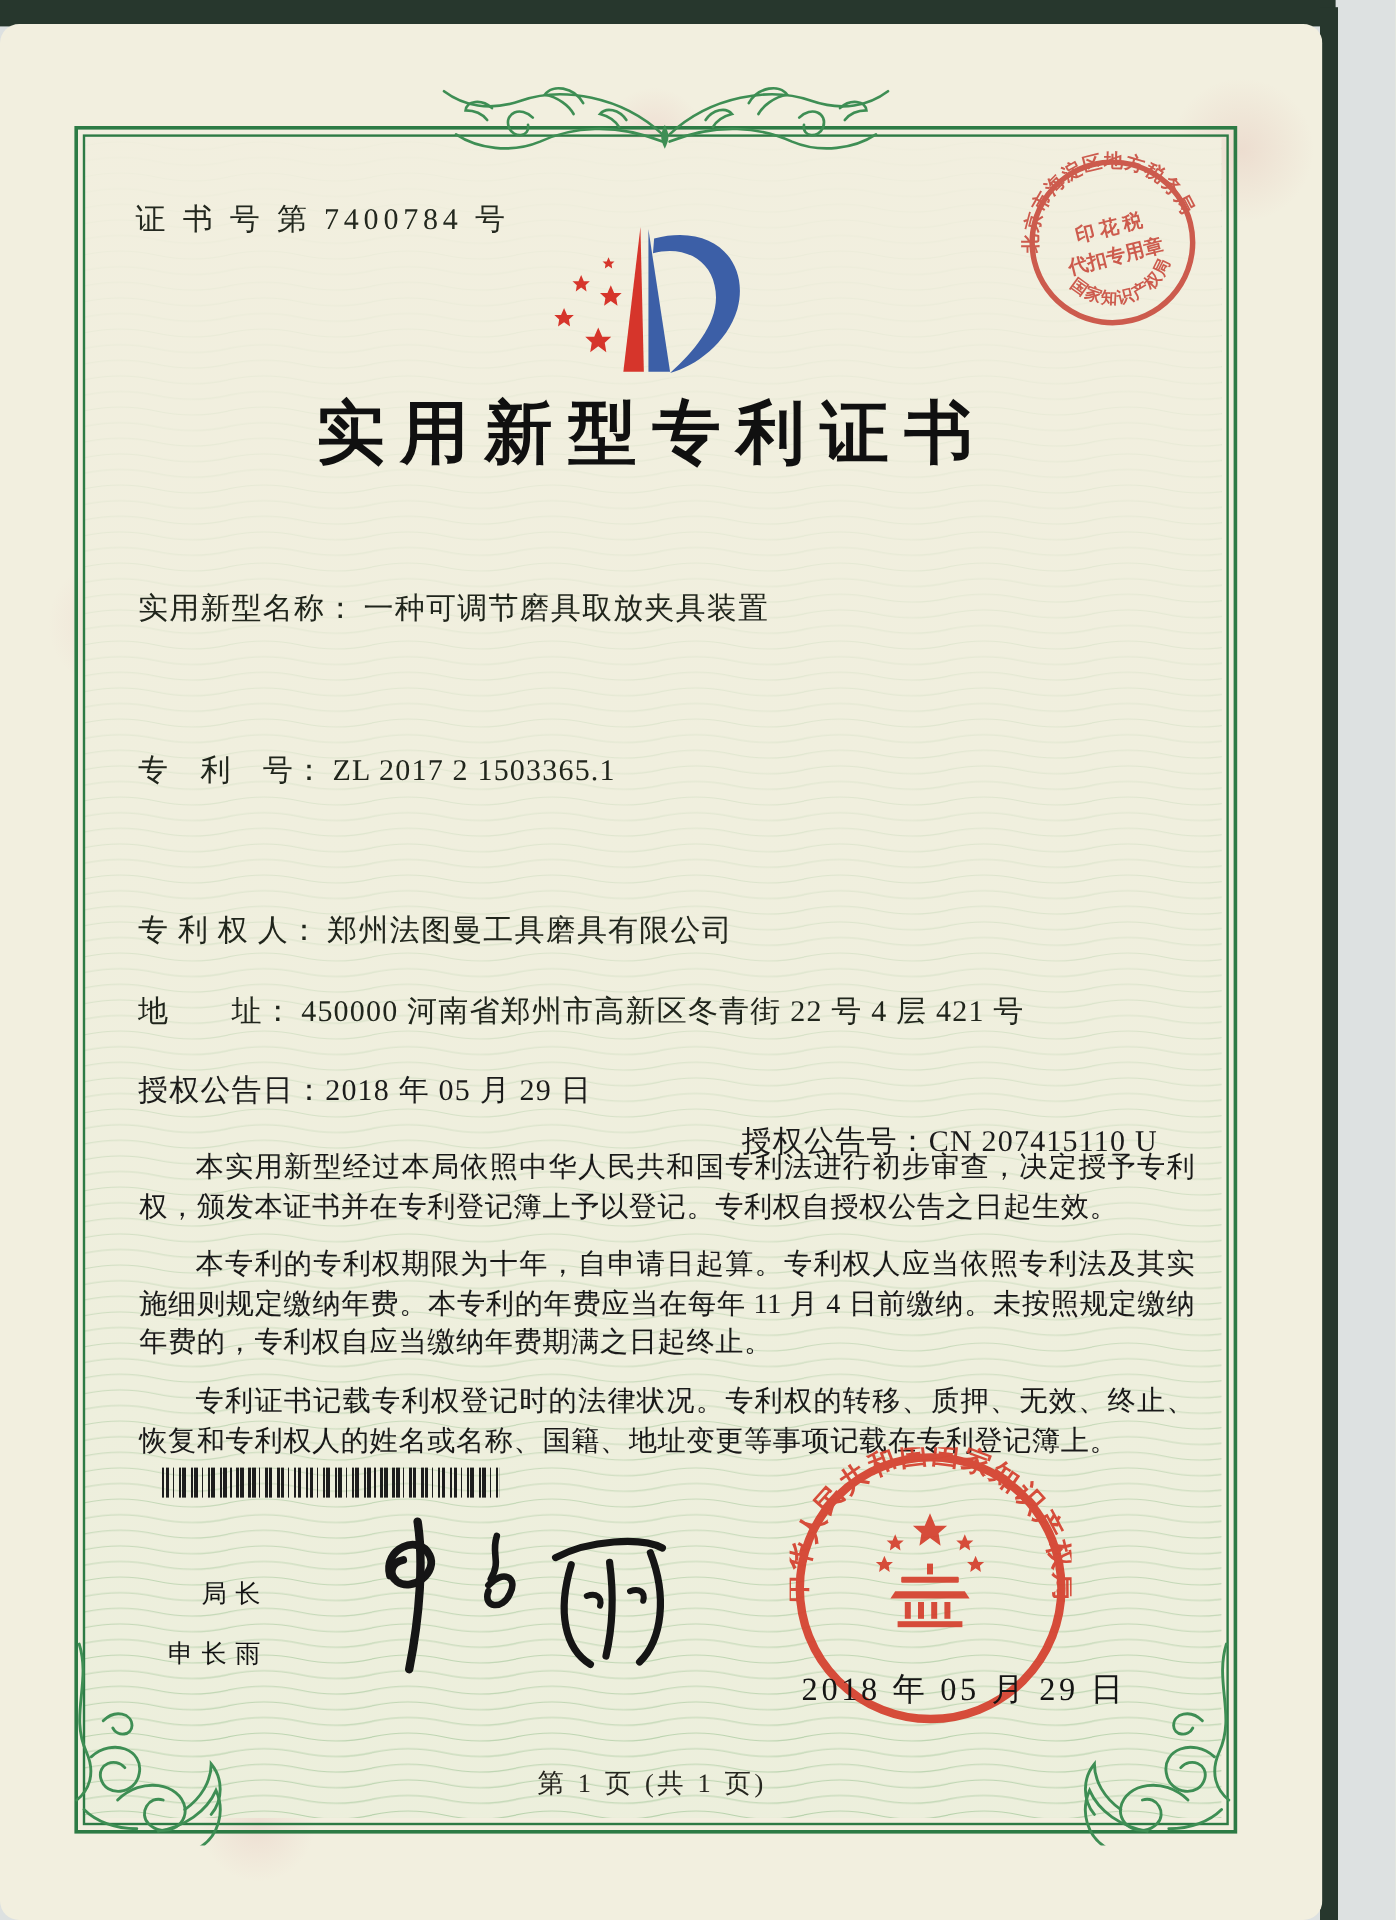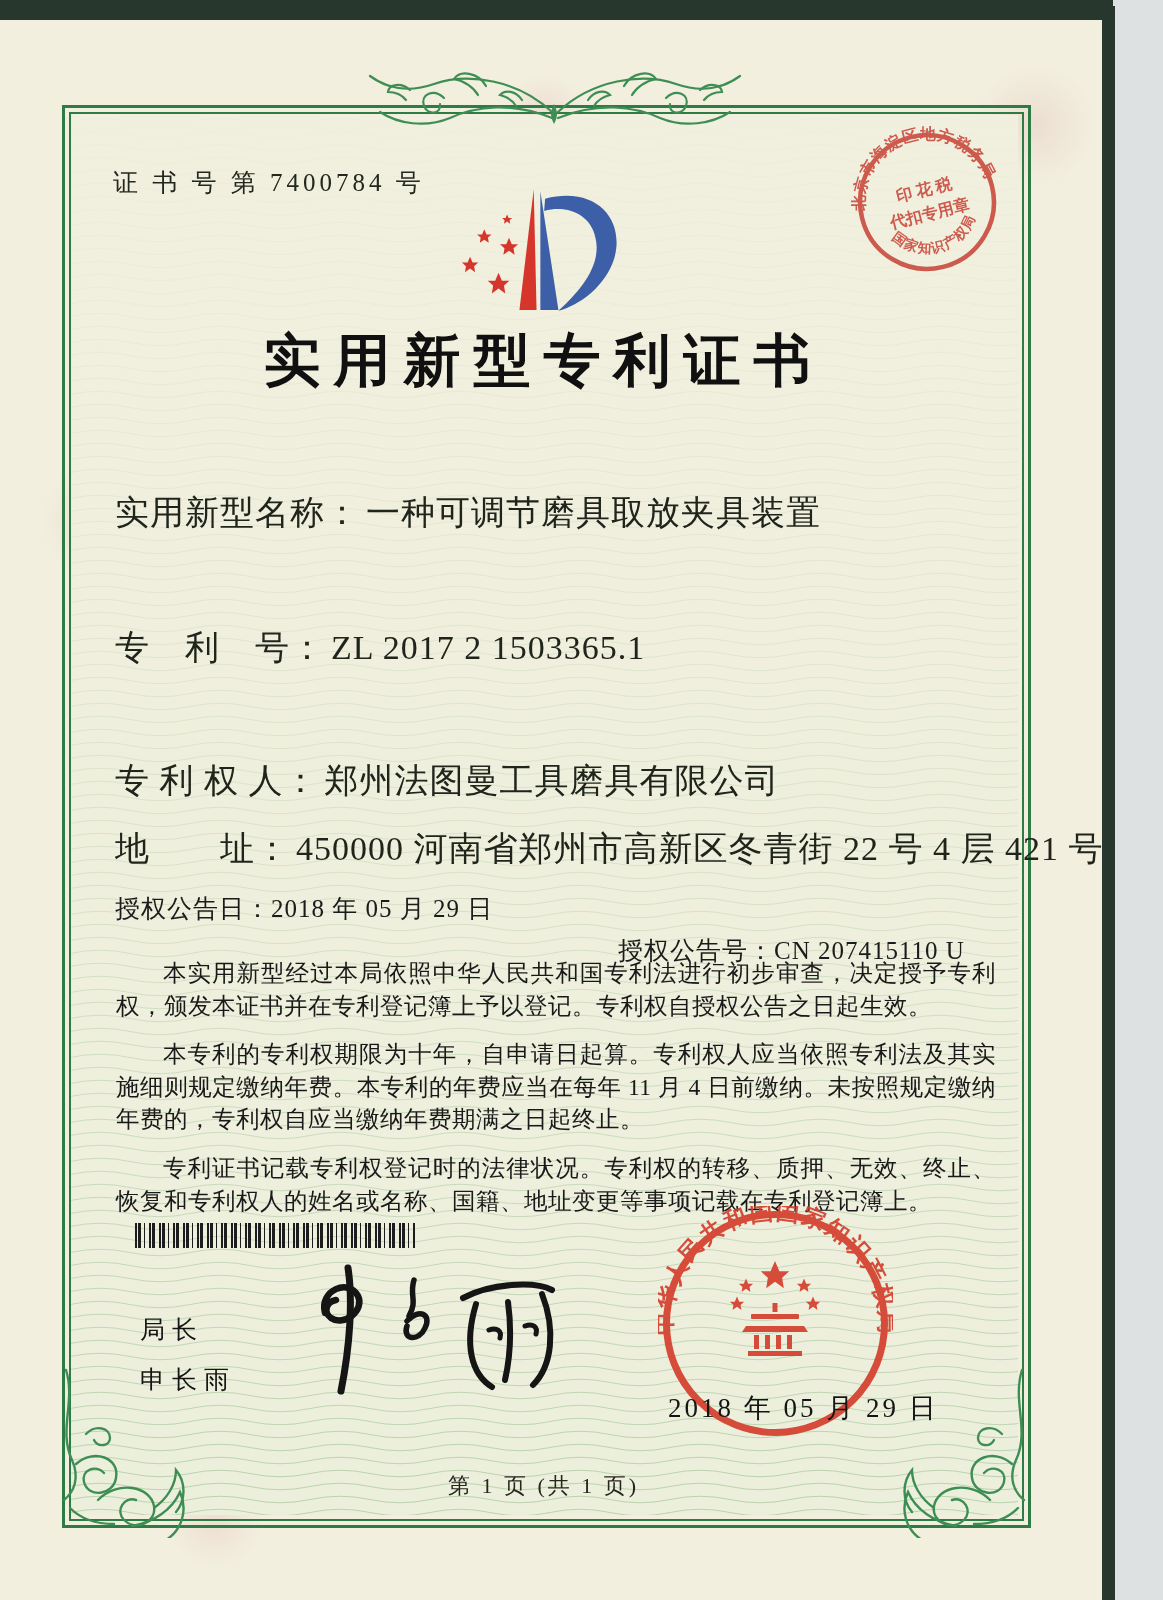--- a/index.html
+++ b/index.html
@@ -14,43 +14,44 @@
   .paper{
     position:absolute;left:0;top:20px;width:1102px;height:1580px;
     background-image:
       radial-gradient(circle at 125px 160px, rgba(221,128,140,.22) 0, rgba(221,128,140,0) 26px),
       radial-gradient(circle at 545px 95px,  rgba(221,128,140,.16) 0, rgba(221,128,140,0) 42px),
       radial-gradient(circle at 655px 235px, rgba(221,128,140,.18) 0, rgba(221,128,140,0) 30px),
       radial-gradient(circle at 95px 500px,  rgba(221,128,140,.13) 0, rgba(221,128,140,0) 55px),
       radial-gradient(circle at 1035px 105px,rgba(205,120,120,.15) 0, rgba(205,120,120,0) 60px),
       radial-gradient(circle at 215px 1500px,rgba(210,120,130,.14) 0, rgba(210,120,130,0) 48px);
     background-color:#f2efdf;
+    border-radius:16px;
   }
   .frame{position:absolute;left:62px;top:85px;width:963px;height:1417px;border:3px solid #2d7b45;}
   .frame-inner{position:absolute;inset:4px;border:2px solid #2d7b45;}
   .guilloche{position:absolute;left:70px;top:95px;width:948px;height:1400px;}
   .abs{position:absolute;}
   .cert-no{left:113px;top:146px;font-size:25px;letter-spacing:4px;color:#23281f;}
   .title{left:62px;top:303px;width:963px;text-align:center;font-size:57px;font-weight:700;letter-spacing:13px;color:#101010;}
-  .field-row{left:115px;width:900px;font-size:34px;letter-spacing:1px;color:#20251c;white-space:nowrap;}
+  .field-row{left:115px;width:900px;font-size:25px;letter-spacing:1px;color:#20251c;white-space:nowrap;}
   .field-row .fvalue{margin-left:6px;}
   .grant-left{left:115px;top:872px;font-size:25px;letter-spacing:1px;white-space:nowrap;}
   .grant-right{left:618px;top:872px;font-size:25px;letter-spacing:1px;white-space:nowrap;margin-top:42px;}
   .body-text{left:100px;top:921px;width:912px;}
   .body-text p{margin:16px;text-indent:2em;font-size:23.5px;line-height:32.6px;letter-spacing:.5px;text-align:justify;color:#191919;}
   .barcode{left:135px;top:1203px;width:281px;height:25px;
     background:repeating-linear-gradient(90deg,
       #1d1d1d 0 2px,transparent 2px 3px,
       #1d1d1d 3px 6px,transparent 6px 9px,
       #1d1d1d 9px 10px,transparent 10px 14px,
       #1d1d1d 14px 16px,transparent 16px 17px,
       #1d1d1d 17px 20px,transparent 20px 24px);
   }
   .director{left:140px;top:1284px;font-family:Liberation Sans, sans-serif;
-    font-size:25px;line-height:50px;letter-spacing:7px;color:#141414;font-weight:500;}
+    font-size:21px;line-height:50px;letter-spacing:7px;color:#141414;font-weight:500;text-align:right;}
   .sig-svg{left:295px;top:1238px;}
   .seal-svg{left:658px;top:1186px;opacity:.93;}
   .seal-date{left:668px;top:1370px;font-size:27px;letter-spacing:3px;color:#151515;z-index:6;}
   .stamp-svg{left:851px;top:106px;transform:rotate(-14deg);opacity:.88;}
   .footer{left:62px;top:1451px;width:963px;text-align:center;font-size:22px;letter-spacing:3px;color:#26261f;}
   .orn{color:#3e8e54;}
 </style>
 </head>
 <body>
 

